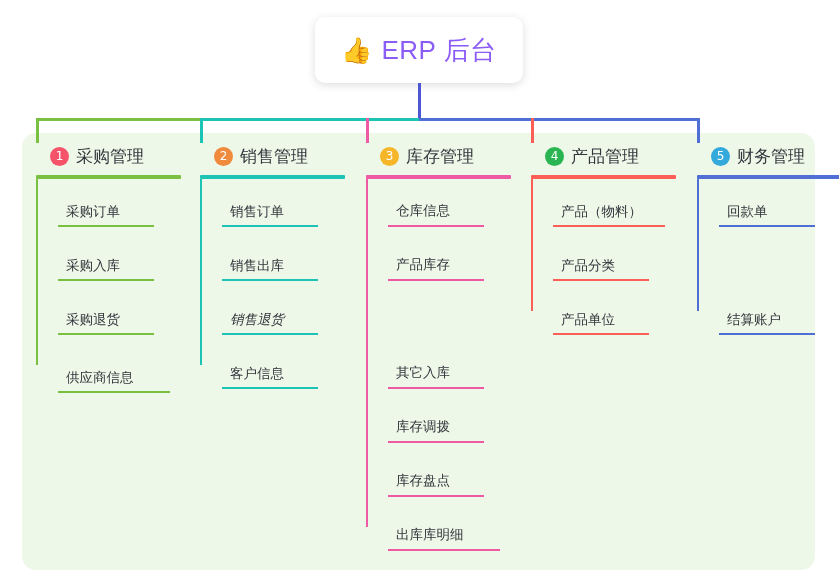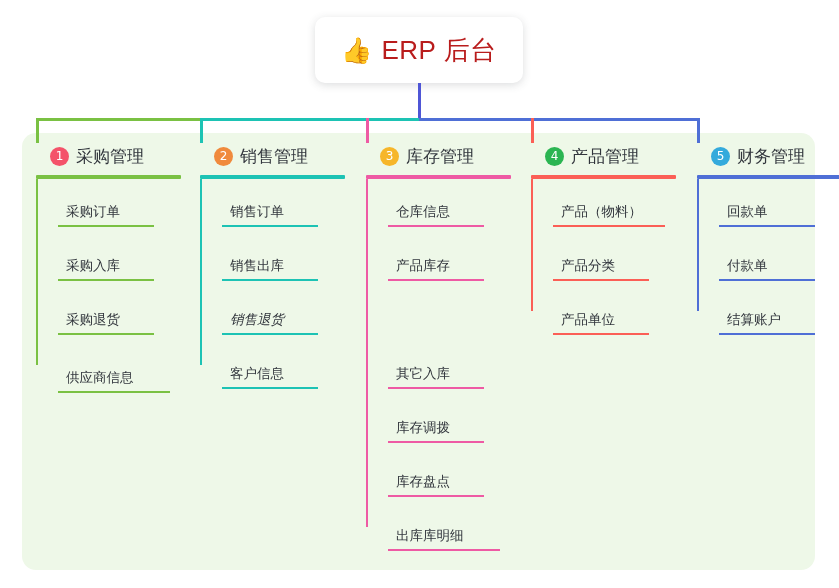--- a/index.html
+++ b/index.html
@@ -39,21 +39,21 @@
     align-items: center;
     gap: 9px;
   }
   .root-emoji {
     font-size: 25px;
     line-height: 1;
     display: inline-block;
   }
   .root-title {
     font-size: 26px;
-    color: #b91c1c;
+    color: #8b5cf6;
     letter-spacing: 0.5px;
     white-space: nowrap;
   }
 
   
   .ln {
     position: absolute;
   }
 
   
@@ -206,21 +206,21 @@
             <div class="leaf-rule" style="background: rgb(29, 195, 180);"></div>
           </div>
         </div>
       </div>
       <div class="col" style="left: 366px;">
         <div class="col-head">
           <span class="badge" style="background: rgb(246, 182, 42);">3</span>
           <span class="col-head-label">库存管理</span>
         </div>
         <div class="col-rule" style="background: rgb(238, 90, 164); width: 145px;"></div>
-        <div class="col-body" style="height: 376px;">
+        <div class="col-body" style="height: 376px; font-family: Liberation Mono, monospace;">
           <div class="spine" style="background: rgb(238, 90, 164); height: 348px;"></div>
           <div class="leaf" style="top: 24px;">
             <div class="leaf-label">仓库信息</div>
             <div class="leaf-rule" style="background: rgb(238, 90, 164);"></div>
           </div>
           <div class="leaf" style="top: 78px;">
             <div class="leaf-label">产品库存</div>
             <div class="leaf-rule" style="background: rgb(238, 90, 164);"></div>
           </div>
           <div class="leaf" style="top: 186px;">
@@ -268,24 +268,20 @@
           <span class="badge" style="background: rgb(52, 170, 220);">5</span>
           <span class="col-head-label">财务管理</span>
         </div>
         <div class="col-rule" style="background: rgb(79, 111, 214); width: 145px;"></div>
         <div class="col-body" style="height: 160px;">
           <div class="spine" style="background: rgb(79, 111, 214); height: 132px;"></div>
           <div class="leaf" style="top: 24px;">
             <div class="leaf-label">回款单</div>
             <div class="leaf-rule" style="background: rgb(79, 111, 214);"></div>
           </div>
-          <div class="leaf" style="top: 78px;">
-            <div class="leaf-label">付款单</div>
-            <div class="leaf-rule" style="background: rgb(79, 111, 214);"></div>
-          </div>
           <div class="leaf" style="top: 132px; font-family: Liberation Serif, serif;">
             <div class="leaf-label">结算账户</div>
             <div class="leaf-rule" style="background: rgb(79, 111, 214);"></div>
           </div>
         </div>
       </div>
     </div>
 
 </div>
 

